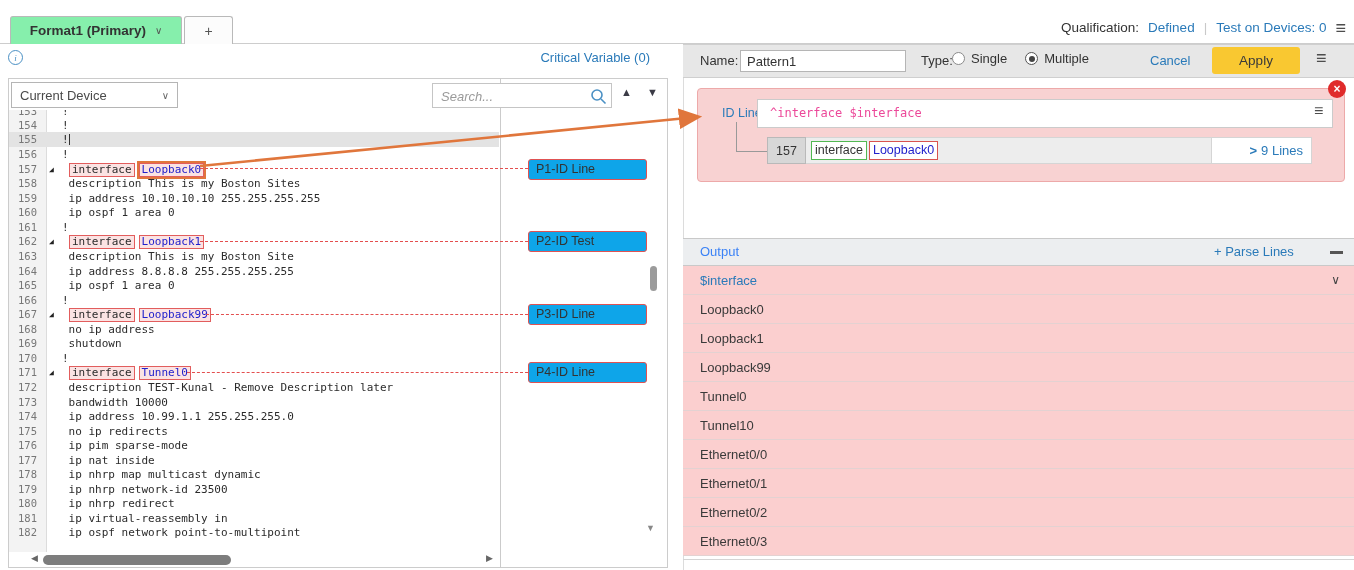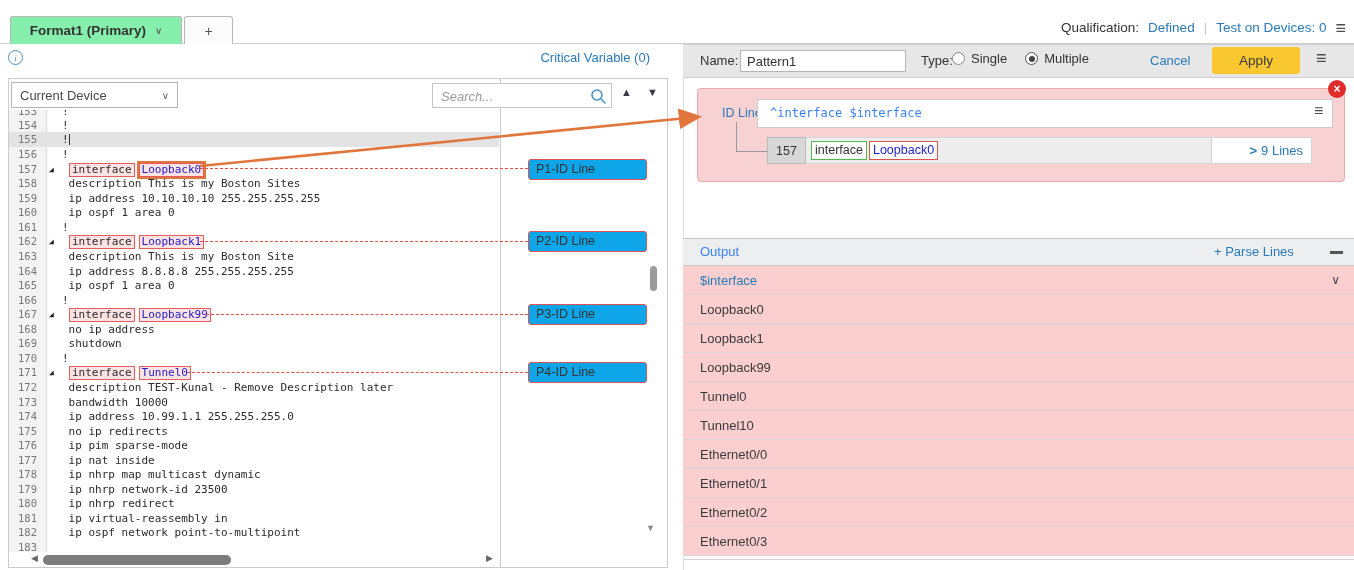--- a/index.html
+++ b/index.html
@@ -72,21 +72,21 @@
   #apply-btn{left:1212px;top:47px;width:88px;height:27px;background:#f9c831;border-radius:3px;border:none;
              font-size:13.5px;color:#3a3a3a;display:flex;align-items:center;justify-content:center;cursor:pointer;}
   #bar-menu{left:1316px;top:51px;}
   
   #pink-panel{left:697px;top:88px;width:648px;height:94px;background:#f8d2d2;border:1px solid #eda9a9;
               border-radius:4px;box-sizing:border-box;}
   #close-btn{left:1328px;top:80px;width:18px;height:18px;background:#e02b2b;border-radius:50%;color:#fff;
              font-size:12px;font-weight:bold;display:flex;align-items:center;justify-content:center;z-index:5;cursor:pointer;}
   #idline-label{left:722px;top:106px;font-size:12.5px;}
   #regex-input{left:757px;top:99px;width:576px;height:29px;background:#fff;border:1px solid #cbcbcb;box-sizing:border-box;}
-  #regex-text{left:770px;top:106px;font-family:"DejaVu Sans Mono",monospace;font-size:12px;color:#3b82f6;}
+  #regex-text{left:770px;top:106px;font-family:"DejaVu Sans Mono",monospace;font-size:12px;color:#ec4899;}
   #regex-menu{left:1314px;top:104px;font-size:16px;}
   #connector{left:736px;top:122px;width:31px;height:29px;border-left:1px solid #999;border-bottom:1px solid #999;}
   .mrow{top:137px;height:27px;box-sizing:border-box;display:flex;align-items:center;}
   #mcell-num{left:767px;width:39px;background:#d7d7d7;border:1px solid #b9b9b9;justify-content:center;font-size:12.5px;color:#333;}
   #mcell-mid{left:806px;width:406px;background:#ededed;border:1px solid #d5d5d5;border-left:none;padding-left:5px;}
   #mcell-right{left:1212px;width:100px;background:#fff;border:1px solid #d5d5d5;border-left:none;justify-content:flex-end;padding-right:8px;cursor:pointer;}
   .mtok{border:1px solid;background:#fff;padding:0 3px;font-size:12.5px;line-height:17px;}
   #mtok-kw{border-color:#52b852;color:#333;margin-right:2px;}
   #mtok-name{border-color:#d9534f;color:#2121cc;}
   #mcell-right .gt{font-weight:bold;margin-right:4px;}
@@ -267,31 +267,27 @@
         <span class="ltext"> ip nhrp redirect</span>
       </div>
       <div class="code-line" style="top: 400.9px;">
         <span class="lnum">181</span>
         <span class="ltext"> ip virtual-reassembly in</span>
       </div>
       <div class="code-line" style="top: 415.45px;">
         <span class="lnum">182</span>
         <span class="ltext"> ip ospf network point-to-multipoint</span>
       </div>
-      <div class="code-line" style="top: 430px;">
-        <span class="lnum">183</span>
-        <span class="ltext"></span>
-      </div>
     </div>
 
   <div id="annotations">
       <div class="dashline" style="left: 199.78px; width: 328.22px; top: 168px;"></div>
       <div class="plabel" style="left: 528px; top: 158.5px;">P1-ID Line</div>
       <div class="dashline" style="left: 199.78px; width: 328.22px; top: 240.75px;"></div>
-      <div class="plabel" style="left: 528px; top: 231.25px;">P2-ID Line</div>
+      <div class="plabel" style="left: 528px; top: 231.25px;">P2-ID Test</div>
       <div class="dashline" style="left: 206.4px; width: 321.6px; top: 313.5px;"></div>
       <div class="plabel" style="left: 528px; top: 304px;">P3-ID Line</div>
       <div class="dashline" style="left: 186.54px; width: 341.46px; top: 371.7px;"></div>
       <div class="plabel" style="left: 528px; top: 362.2px;">P4-ID Line</div>
     </div>
 
   <div class="abs" id="vthumb"></div>
   <div class="abs" id="vdown">▼</div>
   <div class="abs" id="hleft">◀</div>
   <div class="abs" id="hthumb"></div>

